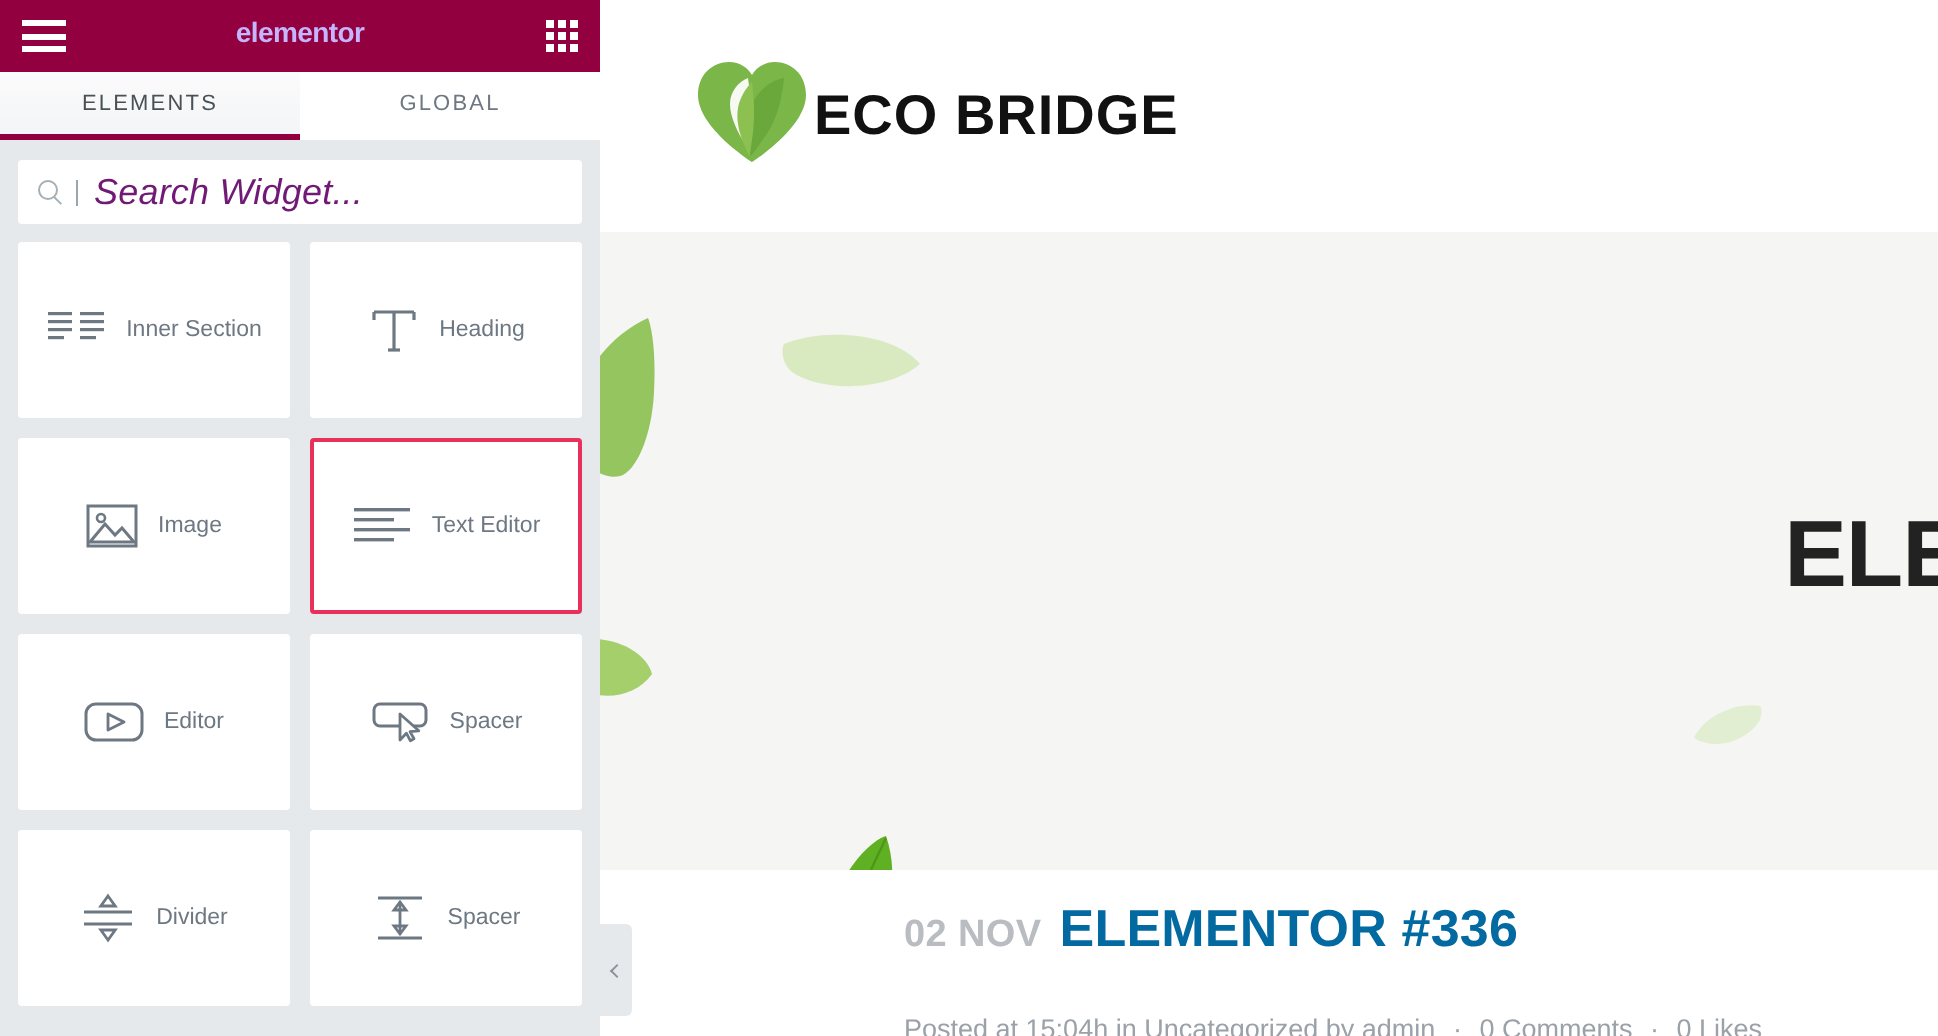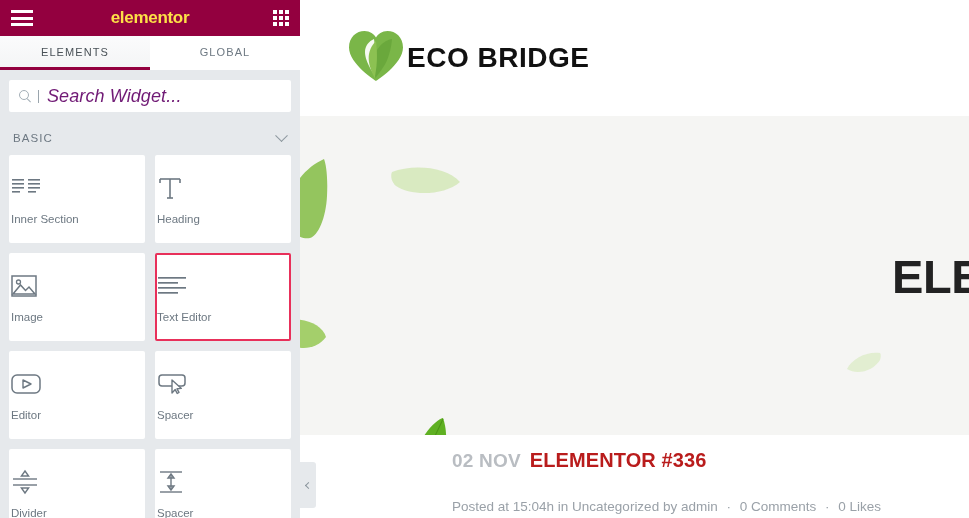--- a/index.html
+++ b/index.html
@@ -24,21 +24,21 @@
   
   #panel-header {
     height: 36px; background: #93003f;
     display: flex; align-items: center; justify-content: space-between;
     padding: 0 11px; flex: 0 0 36px;
   }
   .hamburger { width: 22px; height: 16px; display: flex; flex-direction: column;
     justify-content: space-between; cursor: pointer; }
   .hamburger i { display: block; height: 3px; background: #ffffff; border-radius: 0; }
   #logo-text {
-    color: #fde047; font-size: 17px; font-weight: bold; letter-spacing: -0.3px;
+    color: #c4b5fd; font-size: 14px; font-weight: bold; letter-spacing: -0.3px;
     position: absolute; left: 50%; transform: translateX(-50%); top: 8px;
   }
   .grid-icon { display: grid; grid-template-columns: repeat(3, 4px);
     grid-template-rows: repeat(3, 4px); gap: 2px; cursor: pointer; }
   .grid-icon span { display: block; width: 4px; height: 4px; background: #ffffff; }
 
   
   #tabs { height: 34px; display: flex; flex: 0 0 34px; background: #fff; }
   .tab {
     flex: 1; display: flex; align-items: center; justify-content: center;
@@ -81,21 +81,21 @@
   }
 
   
   #widget-grid {
     padding: 0 9px; display: grid; grid-template-columns: 1fr 1fr;
     gap: 10px 10px; overflow: hidden; flex: 1 1 auto;
     align-content: start;
   }
   .widget {
     background: #ffffff; height: 88px; border-radius: 2px;
-    display: flex; flex-direction: column; align-items: flex-start;
+    display: flex; flex-direction: row; align-items: center;
     justify-content: center; gap: 10px; cursor: pointer;
     border: 2px solid transparent;
   }
   .widget.selected { border-color: #e8305a; }
   .widget-label { font-size: 11.5px; color: #6d7882; }
   .widget-icon { height: 30px; display: flex; align-items: center;
     justify-content: center; color: #6d7882; }
 
   
   #preview { position: relative; flex: 1 1 auto; height: 518px;
@@ -114,21 +114,21 @@
     font-size: 47px; font-weight: bold; color: #222222; letter-spacing: -0.5px;
     white-space: nowrap;
   }
   .leaf { position: absolute; }
 
   #post-block { position: absolute; left: 0; right: 0; bottom: 0; height: 83px;
     background: #ffffff; padding-left: 152px; padding-top: 14px; }
   #post-title-row { display: flex; align-items: baseline; gap: 9px; }
   #post-date { font-size: 19px; font-weight: bold; color: #b9bdc2;
     letter-spacing: 0.2px; }
-  #post-title { font-size: 20px; font-weight: bold; color: #b91c1c;
+  #post-title { font-size: 26px; font-weight: bold; color: #0369a1;
     letter-spacing: 0.1px; }
   #post-meta { margin-top: 27px; font-size: 13.5px; color: #9aa1a8; }
   .meta-sep { margin: 0 5px; }
 
   
   #collapse-handle {
     position: absolute; left: 300px; top: 462px; width: 16px; height: 46px;
     background: #e6e9ec; border-radius: 0 3px 3px 0;
     display: flex; align-items: center; justify-content: center;
     cursor: pointer; z-index: 30;
@@ -169,24 +169,20 @@
     </div>
 
     <div id="search-wrap">
       <div id="search-box">
         <span class="search-icon"></span>
         <span id="search-caret"></span>
         <span id="search-placeholder">Search Widget...</span>
       </div>
     </div>
 
-    <div id="category">
-      <span id="category-label">BASIC</span>
-      <span class="chev-down"></span>
-    </div>
 
     <div id="widget-grid">
 
       <div class="widget">
         <div class="widget-icon">
           <svg width="30" height="22" viewBox="0 0 30 22">
             <g fill="#6d7882">
               <rect x="1" y="2" width="12" height="1.6"></rect>
                 <rect x="1" y="6" width="12" height="1.6"></rect>
               <rect x="1" y="10" width="12" height="1.6"></rect>

